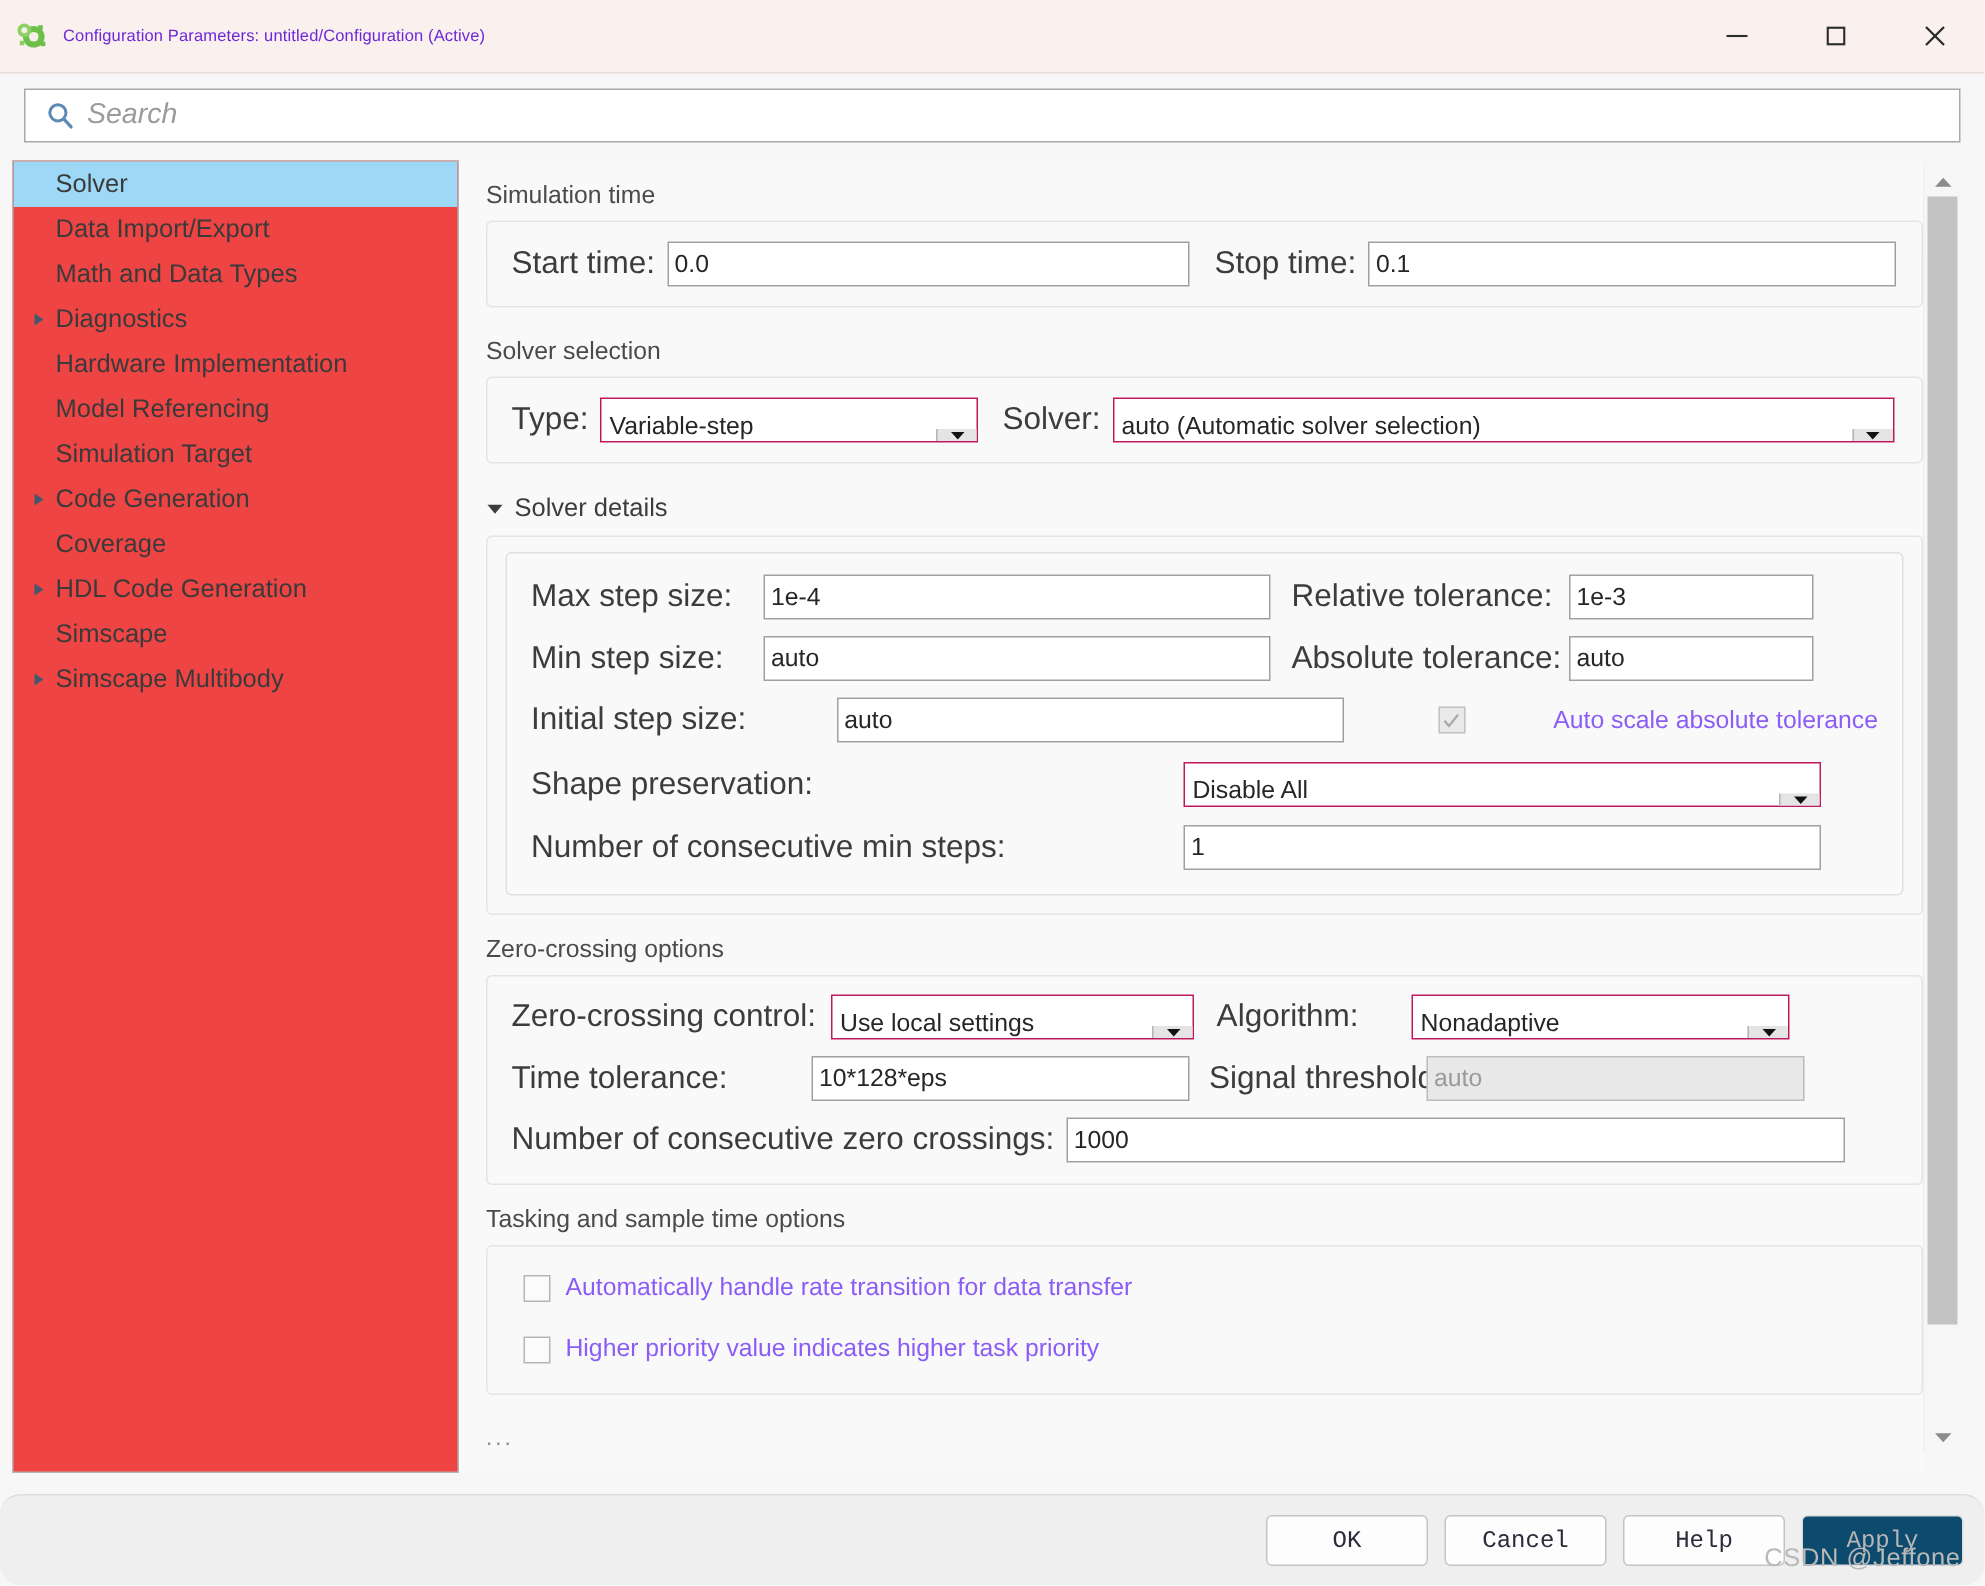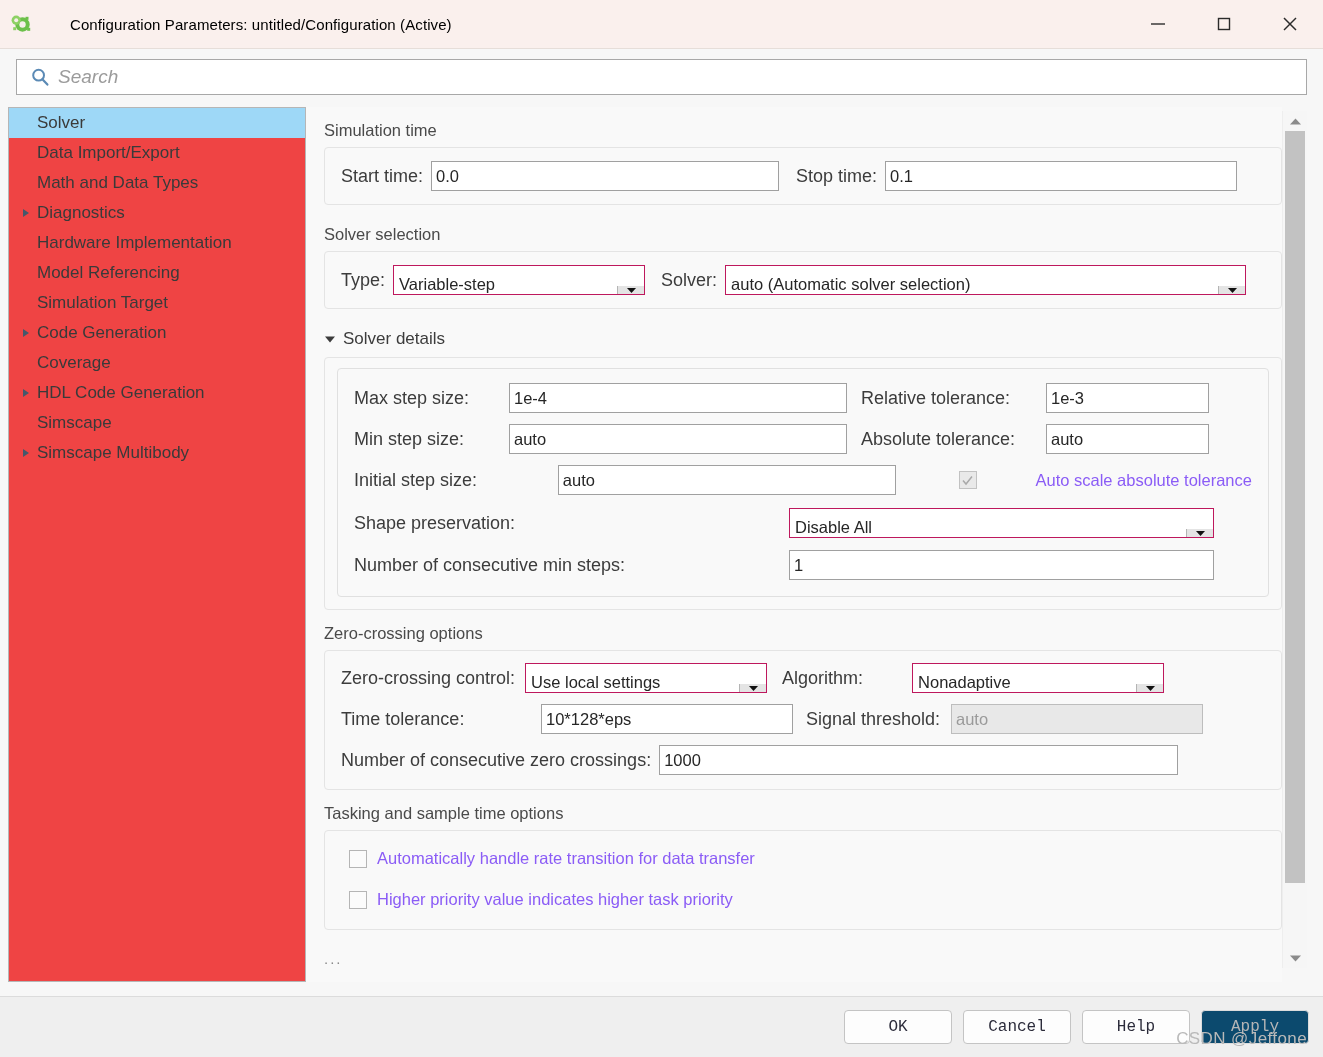--- a/index.html
+++ b/index.html
@@ -29,25 +29,24 @@
     display: flex; align-items: center;
     border-bottom: 1px solid #e6ded9;
     position: relative;
   }
   .app-icon {
     width: 22px; height: 22px;
     margin-left: 10px; margin-right: 10px;
     position: relative; flex: 0 0 auto;
   }
   .title-text {
-    font-size: 15px;
-    color: #000000;
+    font-size: 11px;
+    color: #6d28d9;
     letter-spacing: .1px;
     white-space: nowrap;
-    margin-left: 28px;
   }
   .win-controls {
     position: absolute; right: 0; top: 0;
     height: 48px; display: flex; align-items: stretch;
   }
   .win-btn {
     width: 66px; height: 48px;
     display: flex; align-items: center; justify-content: center;
     cursor: default;
   }
@@ -139,21 +138,21 @@
     margin-bottom: 20px;
   }
   .panel.inner {
     border: 1px solid #e0e0e0;
     margin: 0;
   }
   .row {
     display: flex; align-items: center;
   }
   .lbl {
-    font-size: 18px;
+    font-size: 21px;
     color: #3c3c3c;
     white-space: nowrap;
   }
   input.txt {
     font-family: "Liberation Sans", sans-serif;
     font-size: 16.5px;
     color: #262626;
     background: #ffffff;
     border: 1px solid #a0a0a0;
     height: 30px;
@@ -244,20 +243,21 @@
   }
 
   
   .footer {
     height: 60px; min-height: 60px;
     background: #efefef;
     border-top: 1px solid #dcdcdc;
     display: flex; align-items: center; justify-content: flex-end;
     padding-right: 14px;
     position: relative;
+    border-radius: 14px;
   }
   .btn {
     width: 108px; height: 34px;
     background: #fdfdfd;
     border: 1px solid #c4c4c4;
     border-radius: 4px;
     display: flex; align-items: center; justify-content: center;
     font-family: "Liberation Mono", monospace;
     font-size: 16px;
     color: #2b2b3a;

